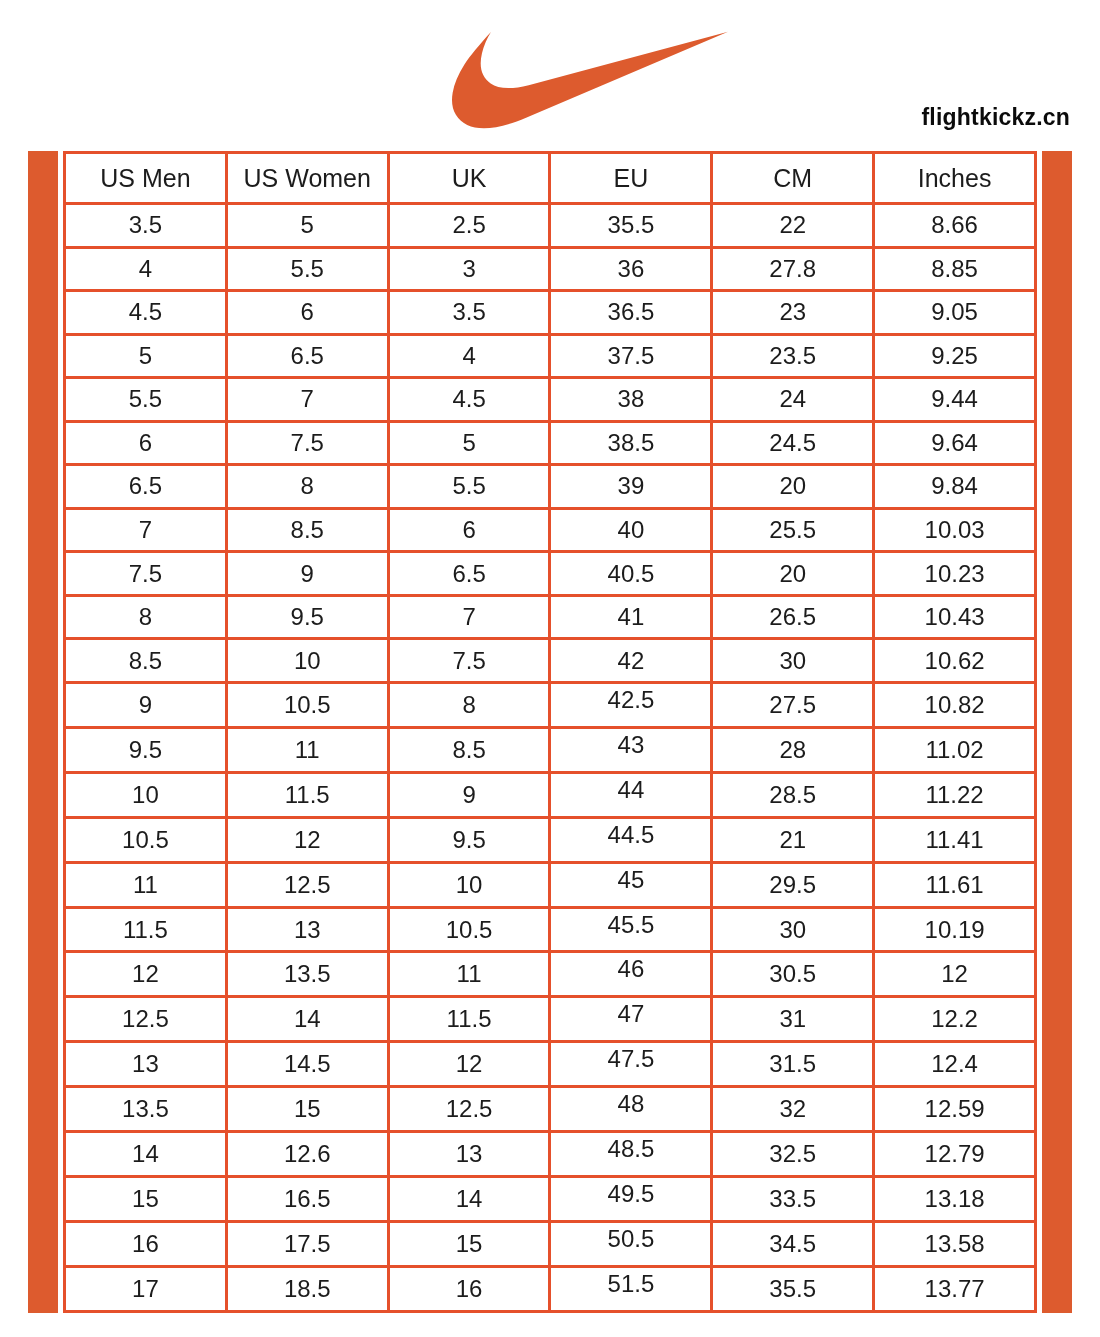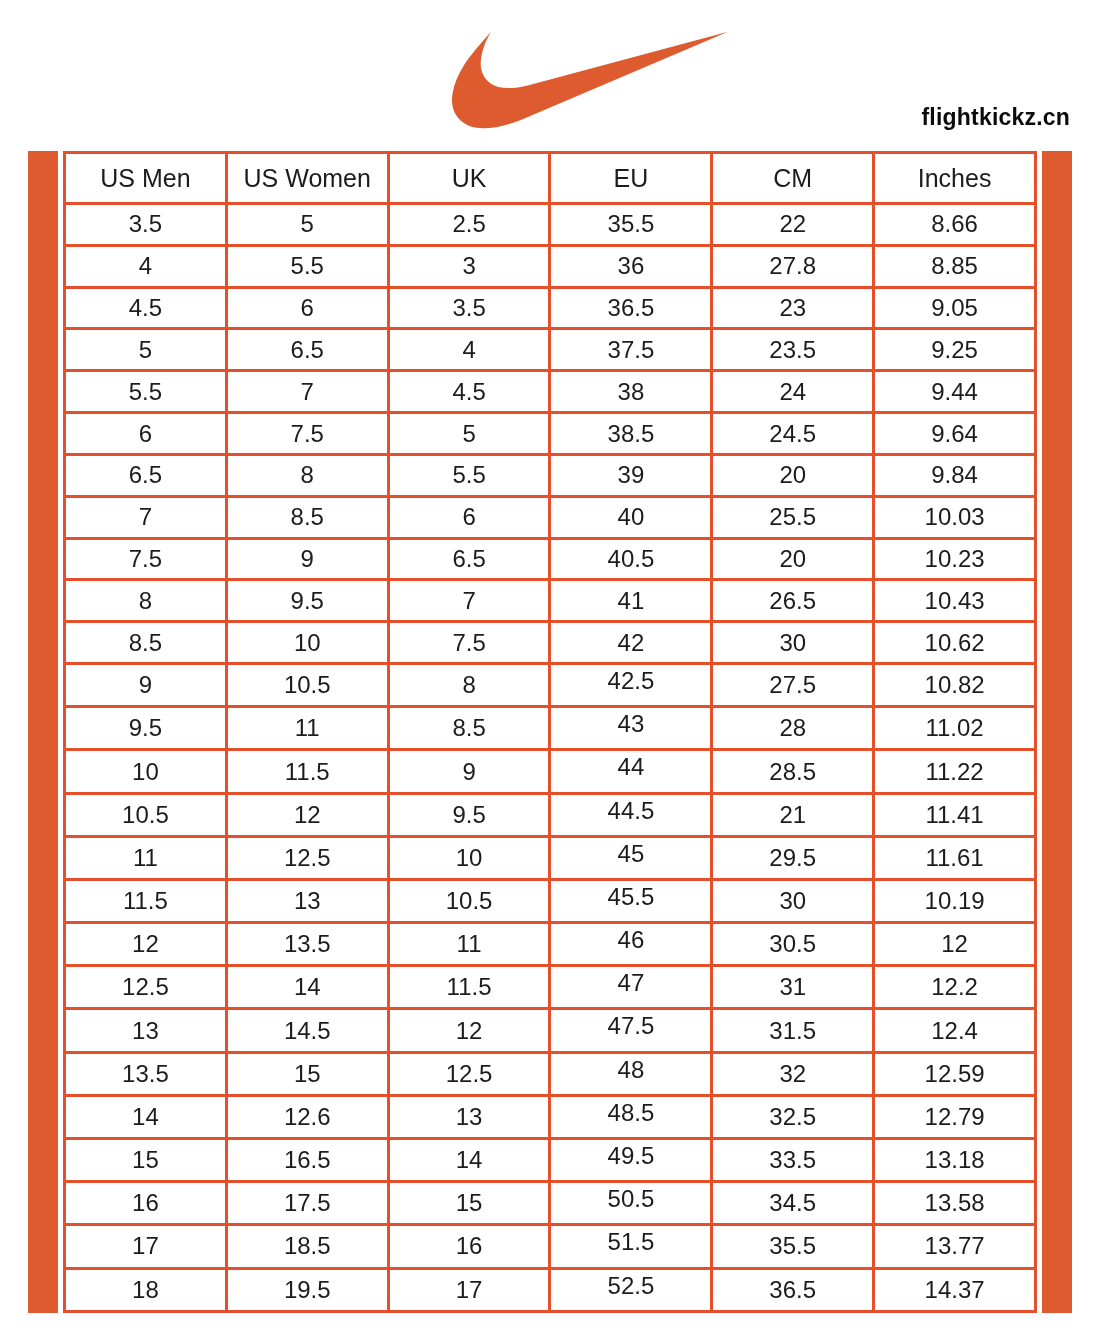--- a/index.html
+++ b/index.html
@@ -298,27 +298,19 @@
             <td>13.58</td>
           </tr>
           <tr>
             <td>17</td>
             <td>18.5</td>
             <td>16</td>
             <td class="eu-raised">51.5</td>
             <td>35.5</td>
             <td>13.77</td>
           </tr>
-          <tr>
-            <td>18</td>
-            <td>19.5</td>
-            <td>17</td>
-            <td class="eu-raised">52.5</td>
-            <td>36.5</td>
-            <td>14.37</td>
-          </tr>
         </tbody>
     </table>
 
     <div class="side-bar"></div>
   </div>
 
 </div>
 
 </body></html>

